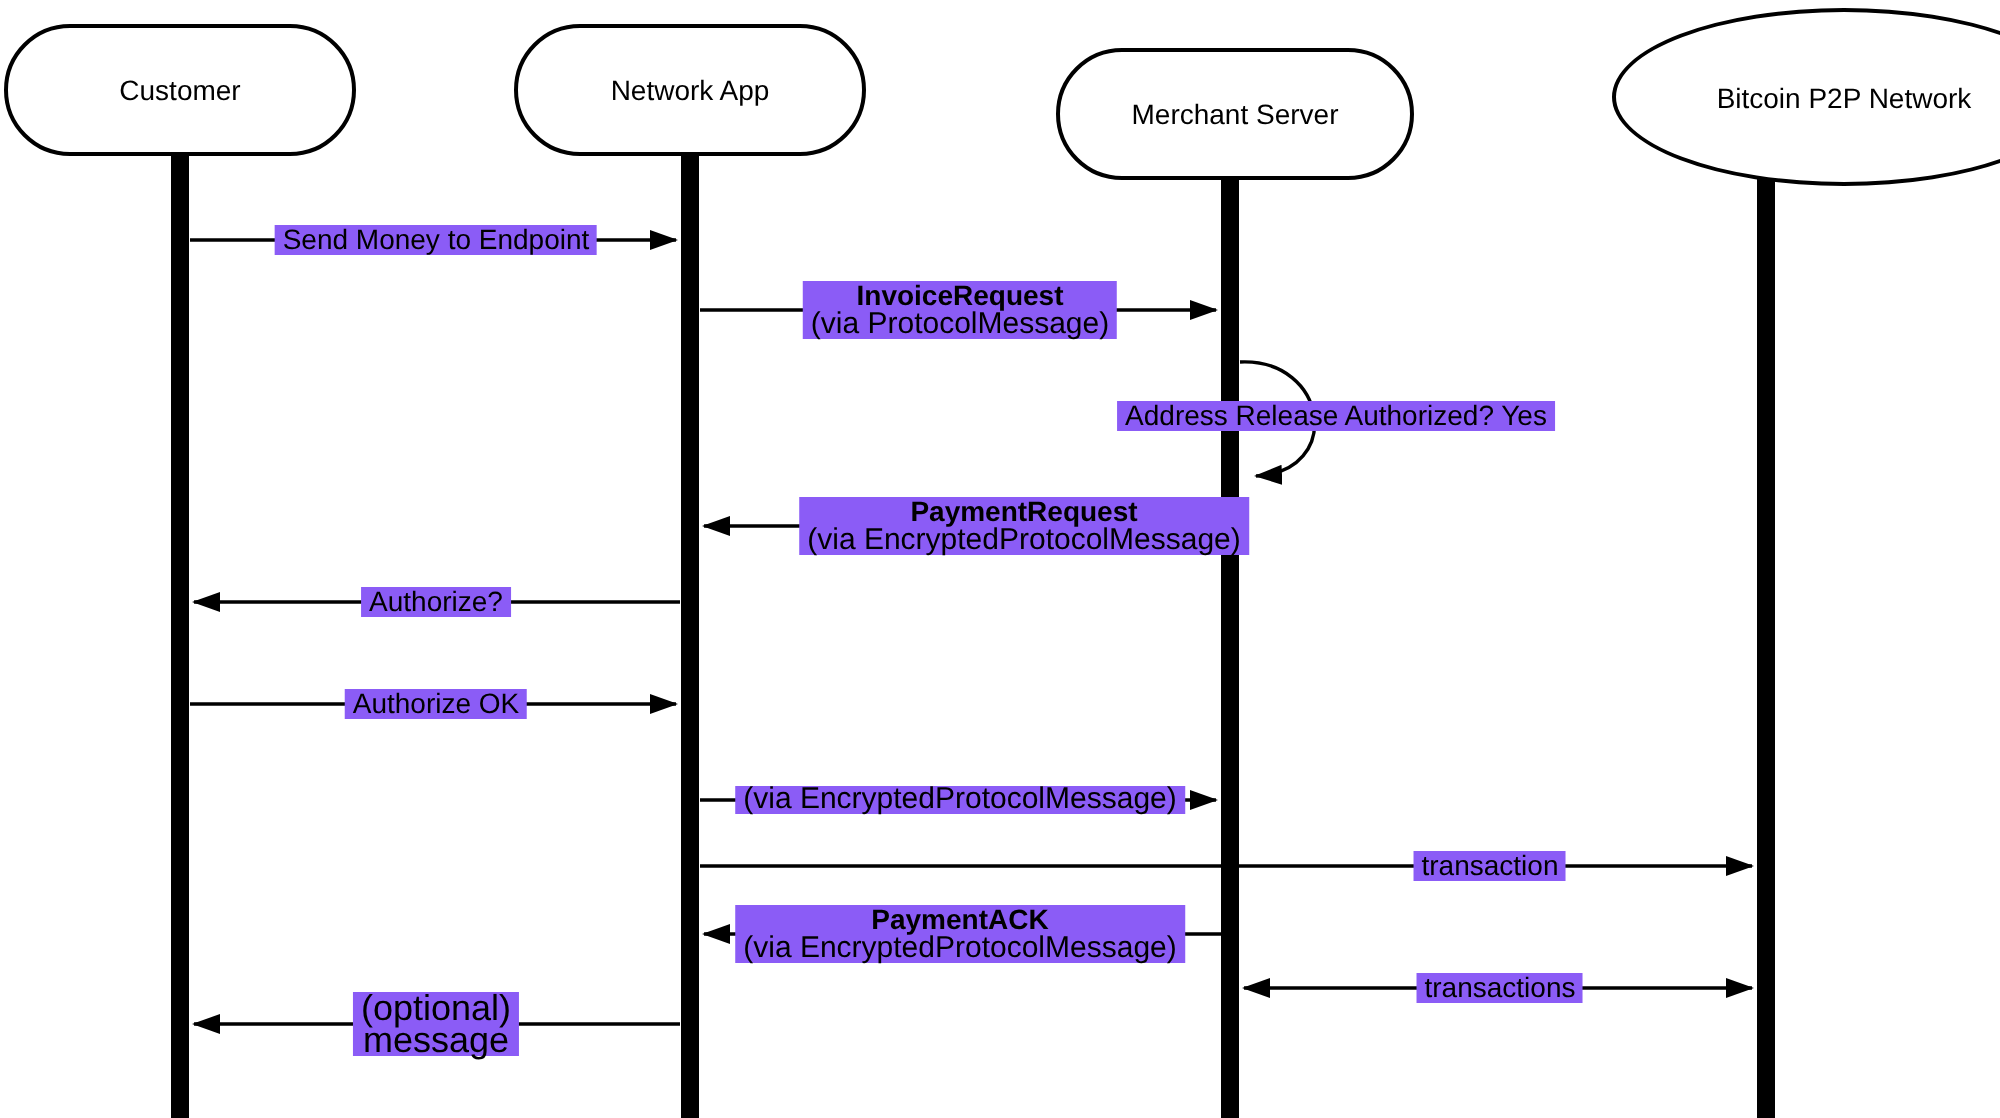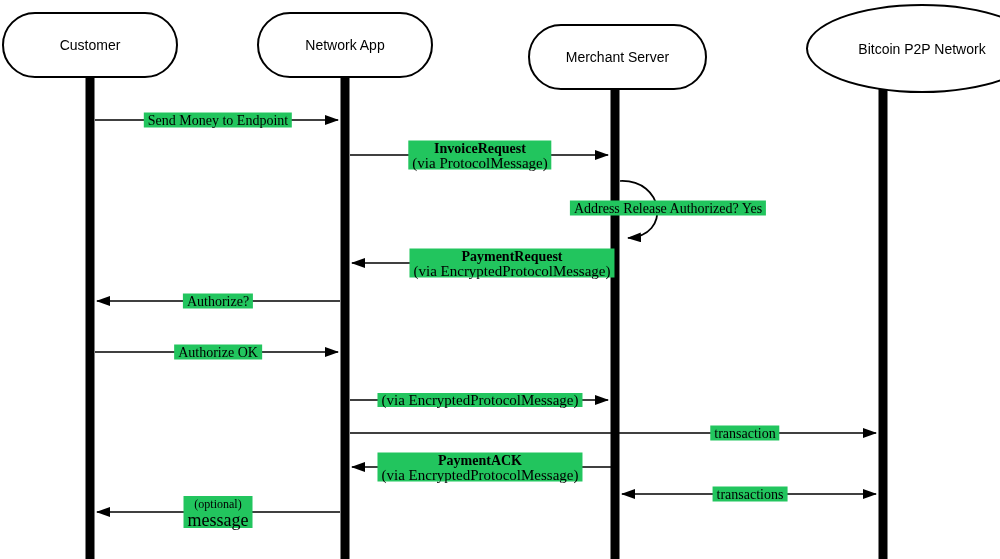--- a/index.html
+++ b/index.html
@@ -9,23 +9,23 @@
   }
   .lines-layer{position:absolute;left:0;top:0;width:1000px;height:559px;z-index:1;}
   .actor{
     position:absolute;background:#fff;border:2px solid #000;box-sizing:border-box;
     display:flex;align-items:center;justify-content:center;
     font-size:14px;z-index:3;text-align:center;
   }
   .actor.stadium{border-radius:34px;}
   .actor.ellipse{border-radius:50%;}
   .msg{
-    position:absolute;transform:translate(-50%,-50%);background:#22c55e;
+    position:absolute;transform:translate(-50%,-50%);background:#8b5cf6;
     text-align:center;white-space:nowrap;font-size:14px;line-height:15px;
-    padding:0 4px;z-index:2;font-family:Liberation Serif, serif;
+    padding:0 4px;z-index:2;
   }
   .msg .title{font-weight:bold;display:block;}
   .msg .sub{font-size:15px;line-height:14px;display:block;}
   .msg.plain .title{font-weight:normal;}
 </style>
 </head>
 <body>
 
 <div class="canvas">
 
@@ -97,17 +97,17 @@
   <div class="msg" style="left:745px;top:433px;">transaction</div>
 
   <div class="msg" style="left:480px;top:467px;">
     <span class="title">PaymentACK</span>
     <span class="sub">(via EncryptedProtocolMessage)</span>
   </div>
 
   <div class="msg" style="left:750px;top:494px;">transactions</div>
 
   <div class="msg plain" style="left:218px;top:512px;">
-    <span class="title" style="font-size:12px;line-height:16px;">(optional)</span>
+    <span class="title" style="font-size:18px;line-height:16px;">(optional)</span>
     <span class="sub" style="font-size:18px;line-height:16px;">message</span>
   </div>
 
 </div>
 
 </body></html>

